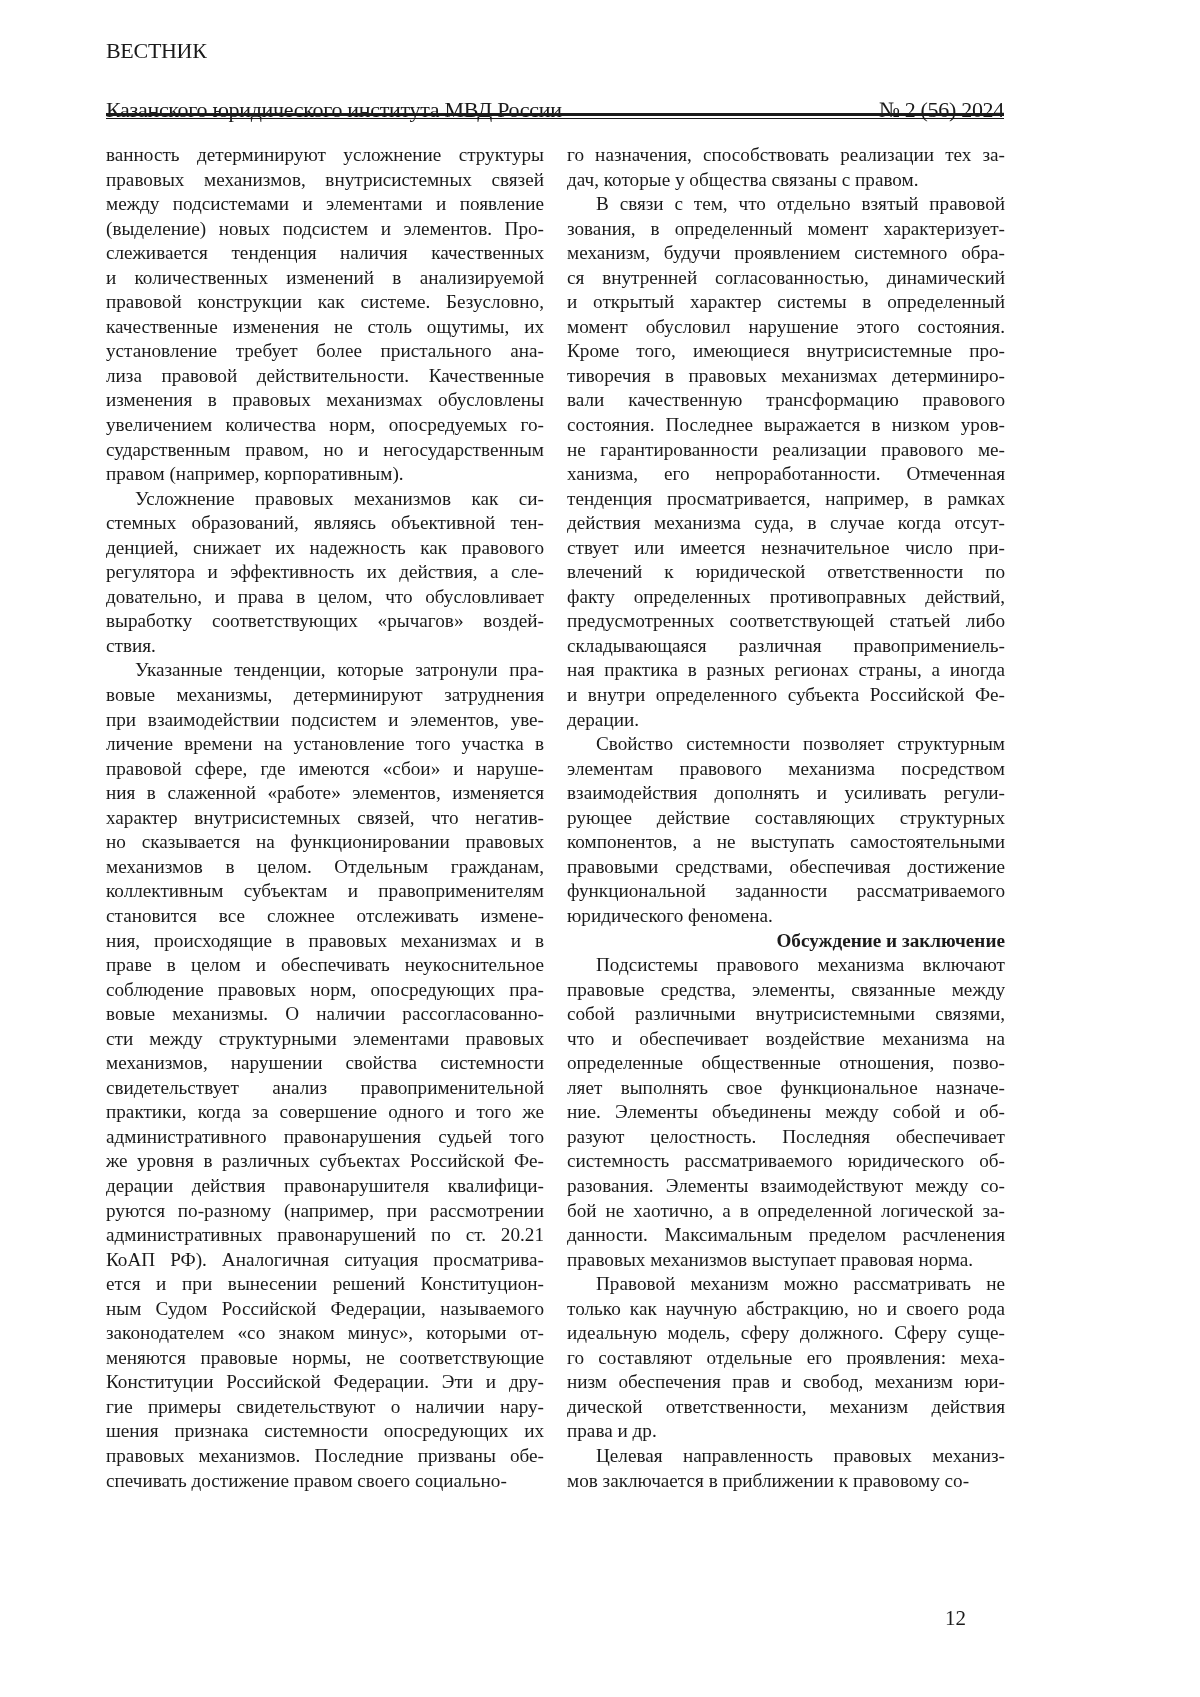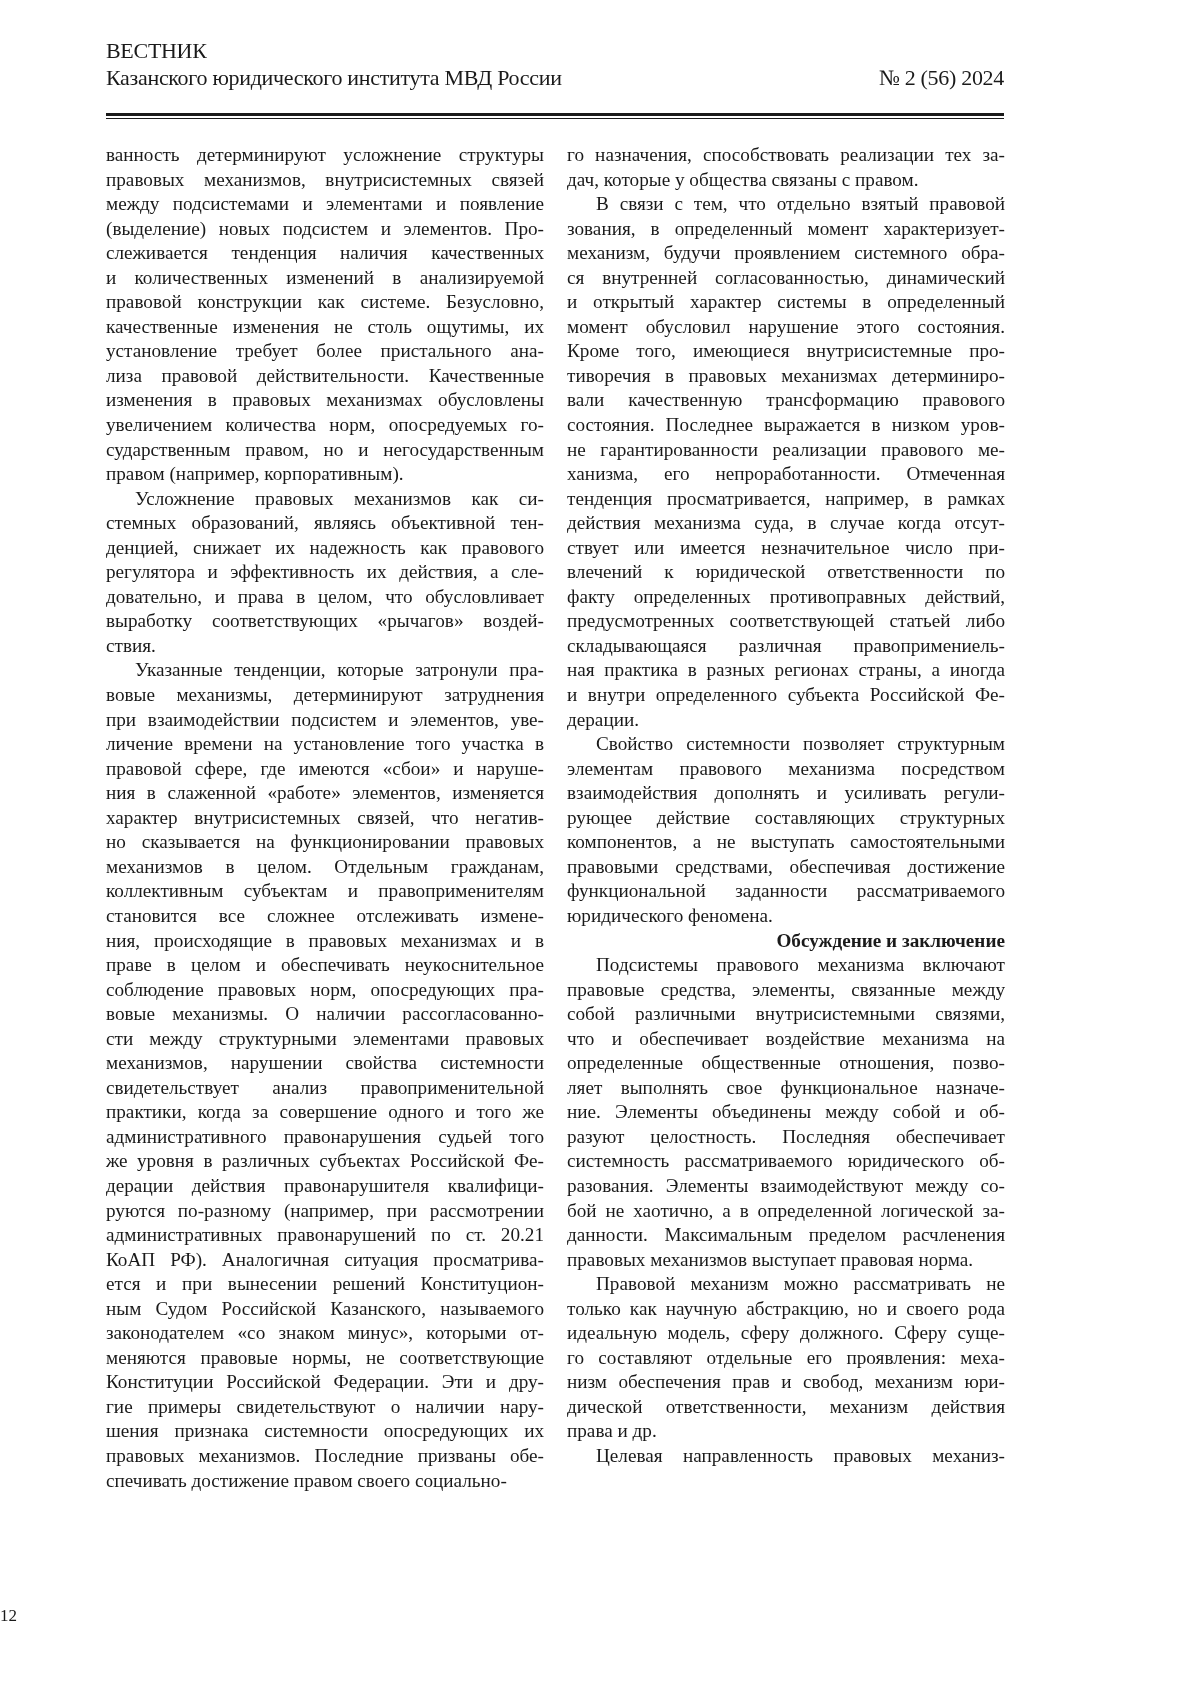--- a/index.html
+++ b/index.html
@@ -9,42 +9,42 @@
     color: #1a1a1a;
   }
   .header {
     position: absolute; left: 106px; top: 38px; width: 898px;
   }
   .header .journal {
     font-size: 22px; line-height: 26px; letter-spacing: -0.3px;
   }
   .header .row {
     display: flex; justify-content: space-between; align-items: baseline;
-    font-size: 22px; line-height: 28px; letter-spacing: -0.3px;
+    font-size: 22px; line-height: 28px; letter-spacing: -0.3px; margin-top: 32px;
   }
   .rule-thick {
     position: absolute; left: 106px; top: 113px; width: 898px; height: 3px; background: #1a1a1a;
   }
   .rule-thin {
     position: absolute; left: 106px; top: 118px; width: 898px; height: 1px; background: #1a1a1a;
   }
   .col {
     position: absolute; top: 143px; width: 438px;
     font-size: 19.2px; line-height: 24.55px;
     text-align: justify; hyphens: manual;
   }
   .col.left { left: 106px; }
   .col.right { left: 567px; }
   .col .line { display: block; text-align: justify; text-align-last: justify; white-space: nowrap; }
   .col .line.last { text-align-last: left; }
   .col .indent { padding-left: 29px; }
   .col .heading { text-align: right; font-weight: bold; display: block; }
   .page-number {
     position: absolute; left: 0; width: 966px; top: 1606px;
-    text-align: left; font-size: 17px;
+    text-align: right; font-size: 21px;
   }
 </style>
 </head>
 <body>
 
 <div class="header">
   <div class="journal">ВЕСТНИК</div>
   <div class="row">
     <span>Казанского юридического института МВД России</span>
     <span>№ 2 (56) 2024</span>
@@ -94,21 +94,21 @@
     <span class="line">механизмов, нарушении свойства системности</span>
     <span class="line">свидетельствует анализ правоприменительной</span>
     <span class="line">практики, когда за совершение одного и того же</span>
     <span class="line">административного правонарушения судьей того</span>
     <span class="line">же уровня в различных субъектах Российской Фе-</span>
     <span class="line">дерации действия правонарушителя квалифици-</span>
     <span class="line">руются по-разному (например, при рассмотрении</span>
     <span class="line">административных правонарушений по ст. 20.21</span>
     <span class="line">КоАП РФ). Аналогичная ситуация просматрива-</span>
     <span class="line">ется и при вынесении решений Конституцион-</span>
-    <span class="line">ным Судом Российской Казанского, называемого</span>
+    <span class="line">ным Судом Российской Федерации, называемого</span>
     <span class="line">законодателем «со знаком минус», которыми от-</span>
     <span class="line">меняются правовые нормы, не соответствующие</span>
     <span class="line">Конституции Российской Федерации. Эти и дру-</span>
     <span class="line">гие примеры свидетельствуют о наличии нару-</span>
     <span class="line">шения признака системности опосредующих их</span>
     <span class="line">правовых механизмов. Последние призваны обе-</span>
     <span class="line last">спечивать достижение правом своего социально-</span>
   </div>
 <div class="col right" id="col-right">
     <span class="line">го назначения, способствовать реализации тех за-</span>
@@ -158,15 +158,16 @@
     <span class="line">данности. Максимальным пределом расчленения</span>
     <span class="line last">правовых механизмов выступает правовая норма.</span>
     <span class="line indent">Правовой механизм можно рассматривать не</span>
     <span class="line">только как научную абстракцию, но и своего рода</span>
     <span class="line">идеальную модель, сферу должного. Сферу суще-</span>
     <span class="line">го составляют отдельные его проявления: меха-</span>
     <span class="line">низм обеспечения прав и свобод, механизм юри-</span>
     <span class="line">дической ответственности, механизм действия</span>
     <span class="line last">права и др.</span>
     <span class="line indent">Целевая направленность правовых механиз-</span>
+    <span class="line last">мов заключается в приближении к правовому со-</span>
   </div>
 
 <div class="page-number">12</div>
 
 </body></html>

